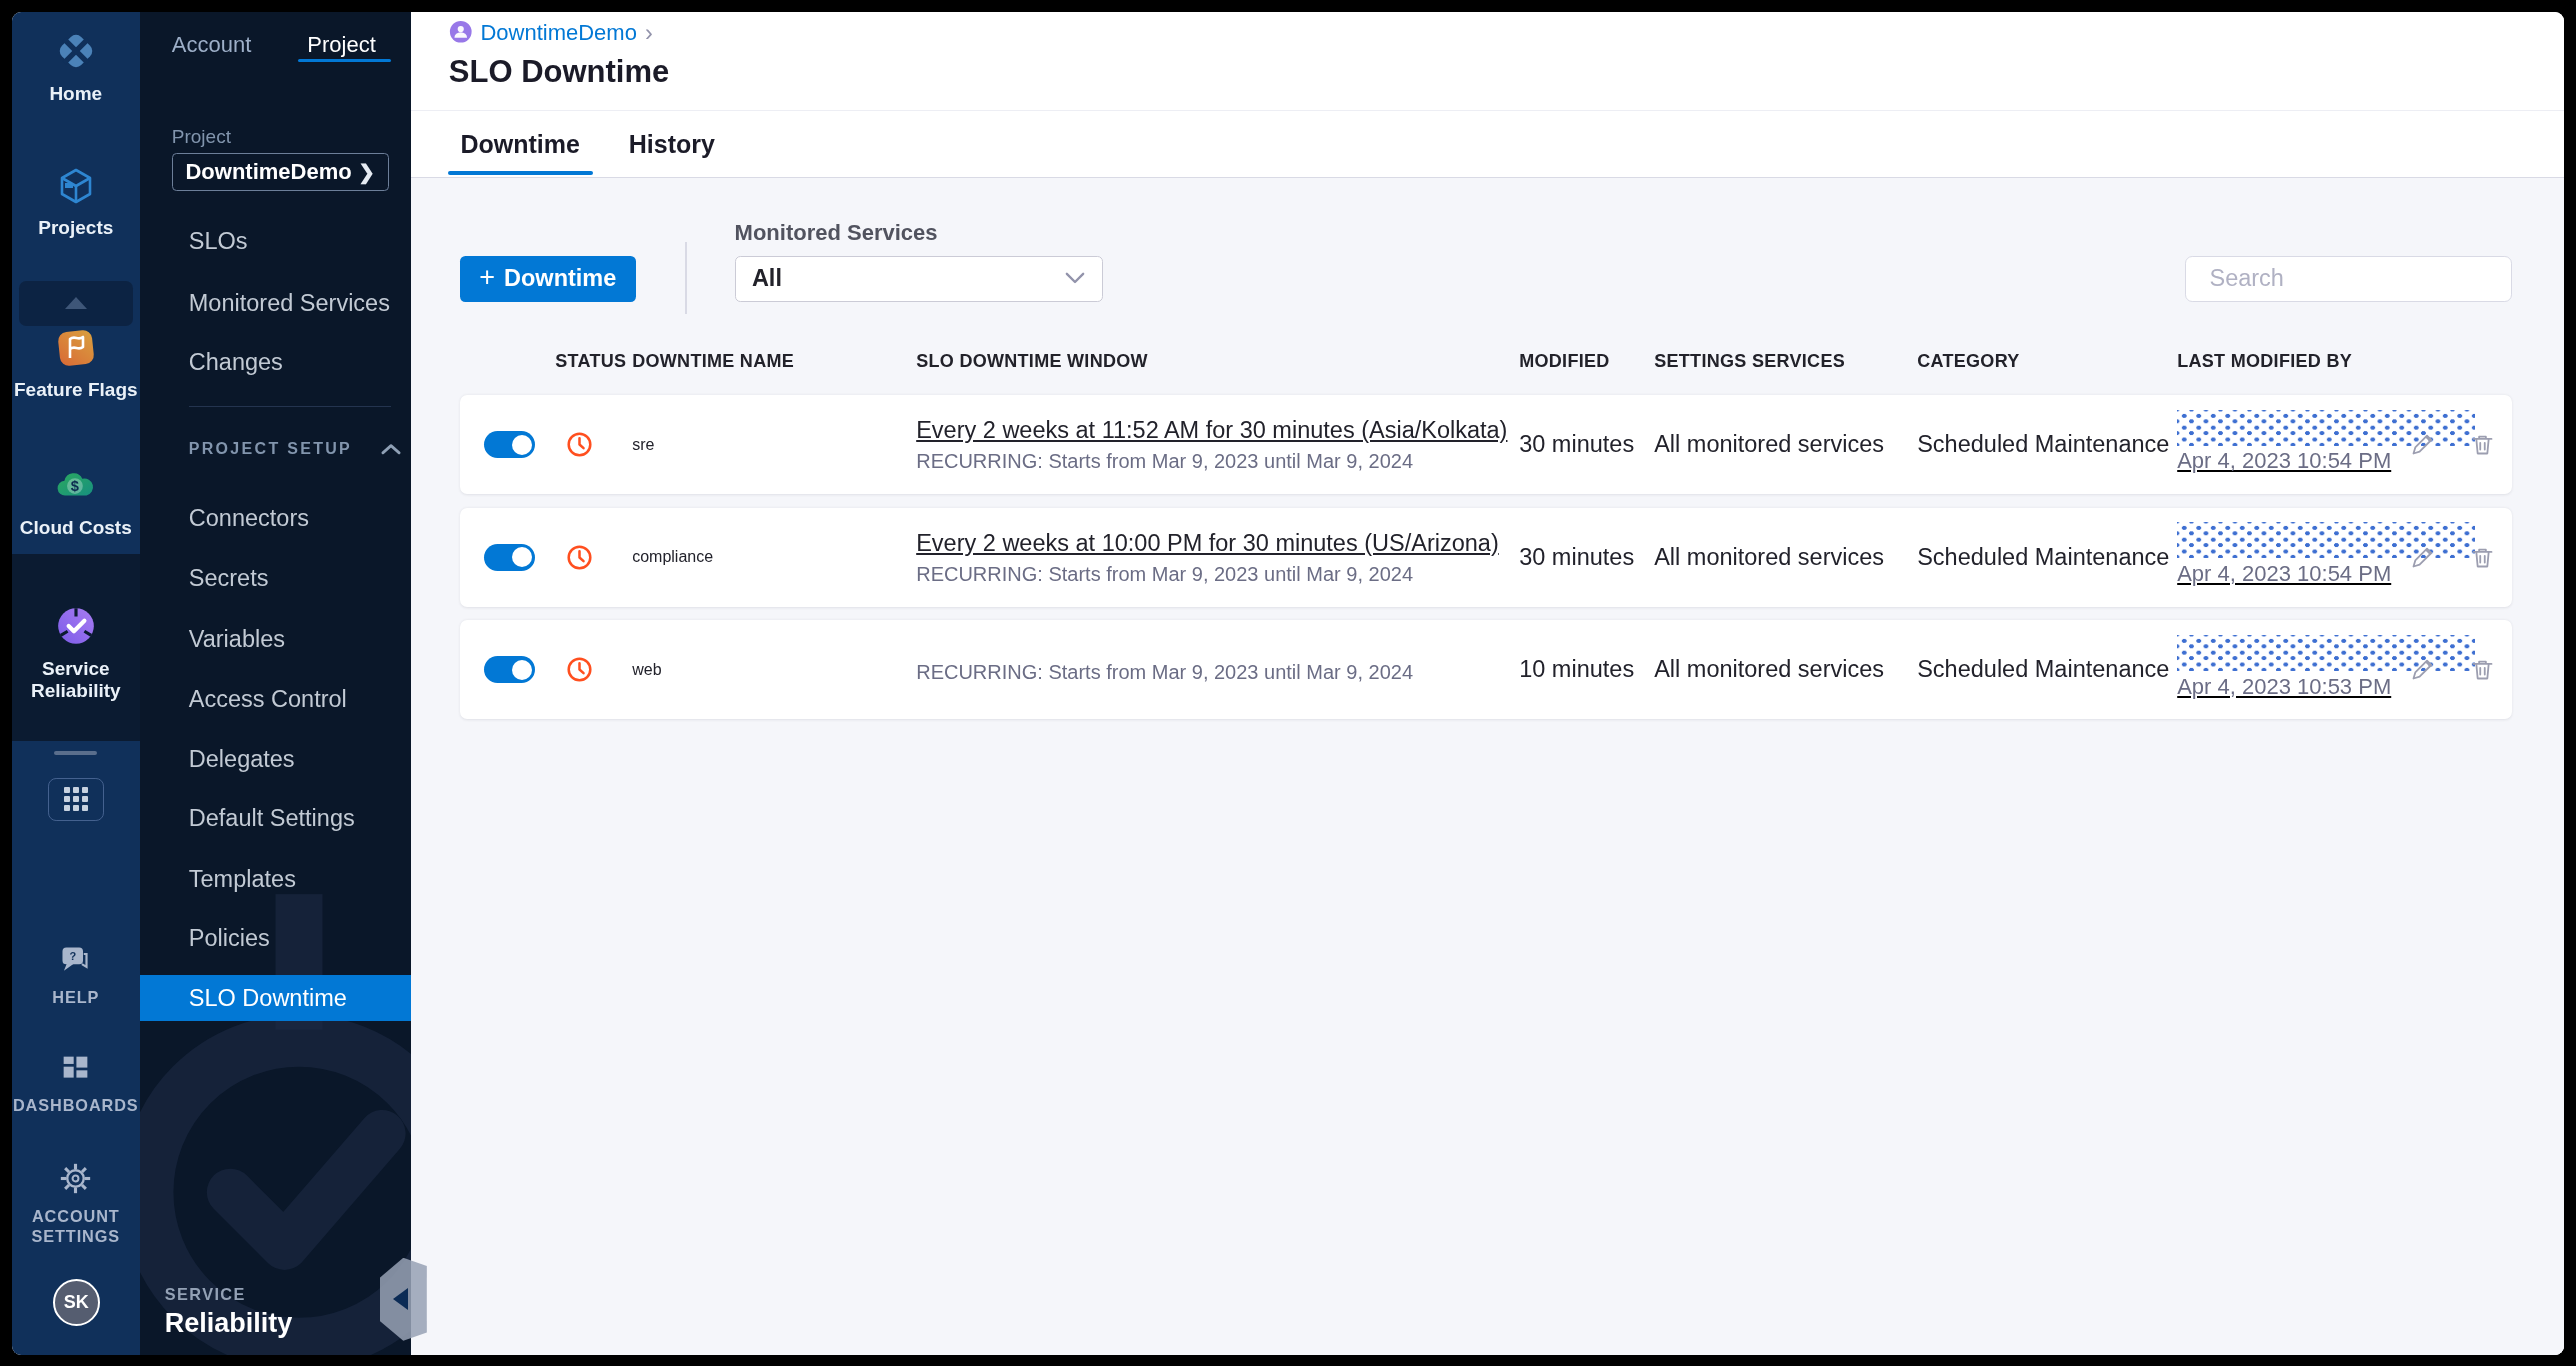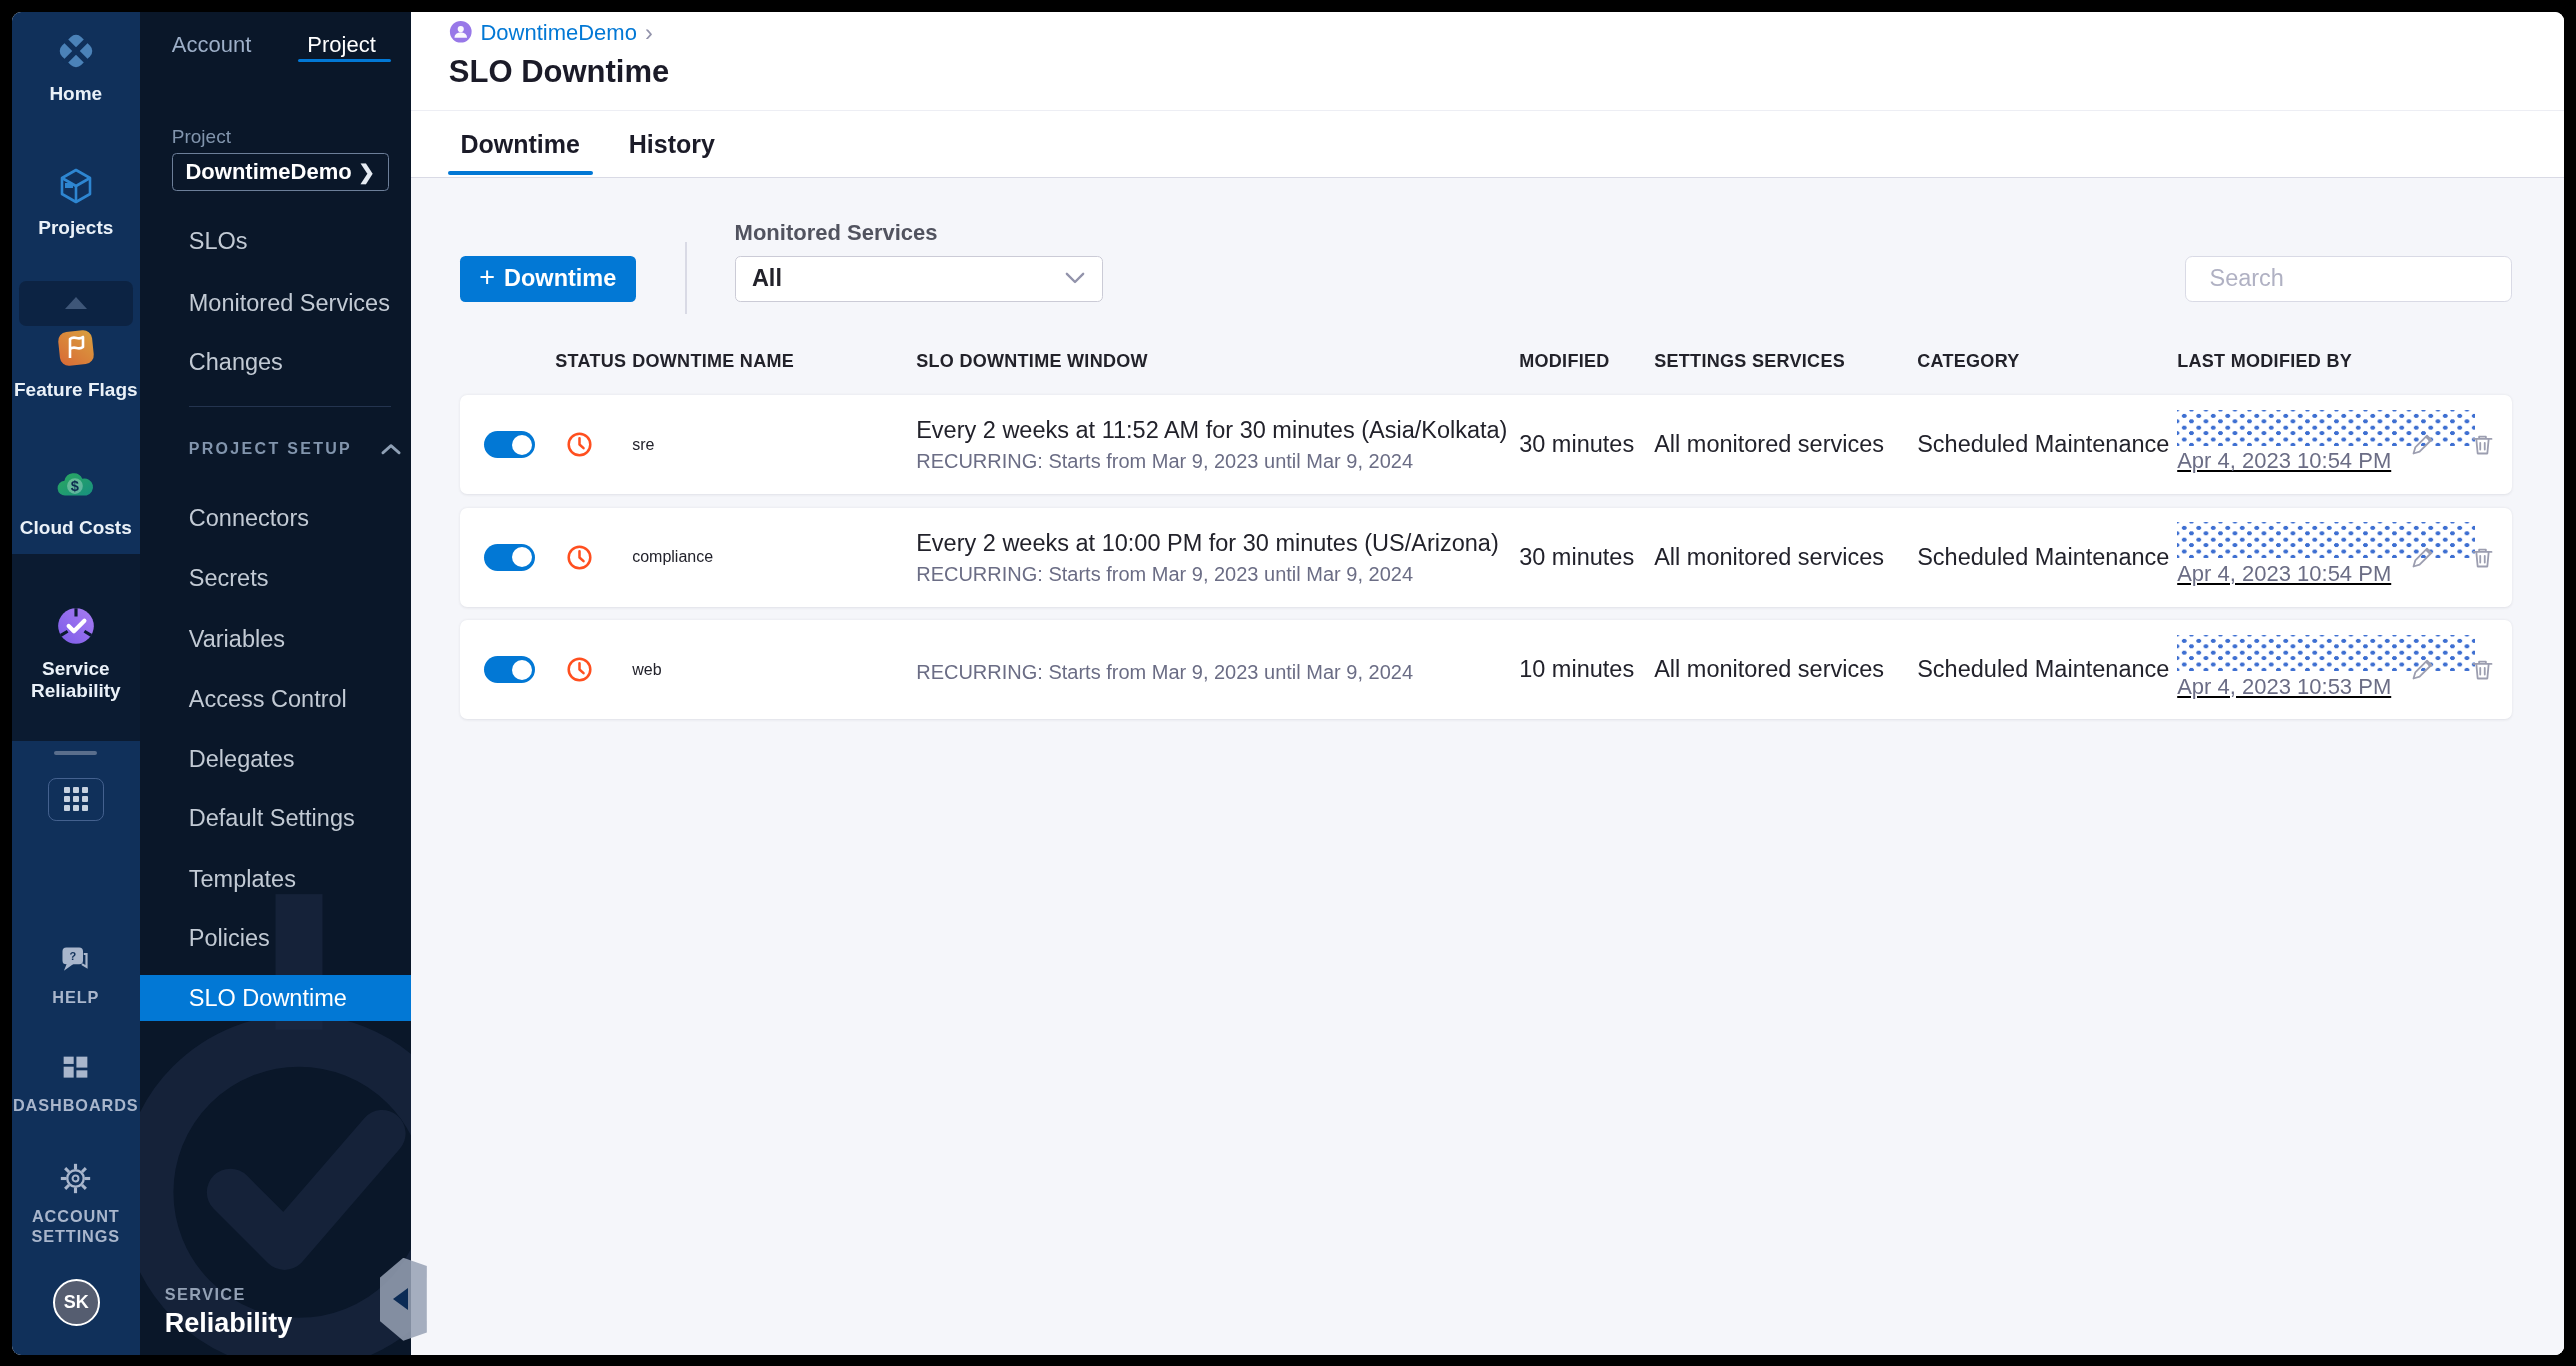--- a/index.html
+++ b/index.html
@@ -69,21 +69,21 @@
   .searchbox input::placeholder { color:#B0B1C3; }
 
   .tbl-head { margin-top:49px; margin-bottom:23.5px; display:grid; grid-template-columns:148px 284px 603px 135px 263px 260px 1fr; padding-left:24.4px; }
   .tbl-head span { font-size:18px; font-weight:700; color:#22222A; letter-spacing:0.3px; white-space:nowrap; }
   .tbl-head .c1 { padding-left:71px; }
   .row-card { position:relative; height:99px; background:#fff; border-radius:7.2px; box-shadow:0 0.9px 2.7px rgba(40,41,61,.10); margin-bottom:13.6px; display:grid; grid-template-columns:148px 284px 603px 135px 263px 260px 1fr; align-items:center; padding-left:24.4px; }
   .cell-status { display:flex; align-items:center; gap:31px; }
   .toggle { width:51px; height:27px; border-radius:14.5px; background:#0278D5; position:relative; cursor:pointer; }
   .toggle::after { content:""; position:absolute; right:3.6px; top:3.6px; width:20px; height:20px; border-radius:50%; background:#fff; }
   .dname { font-size:16px; color:#22222B; }
-  .win1 { font-size:23.5px; color:#22222B; line-height:29px; }
+  .win1 { font-size:23.5px; color:#22222B; line-height:29px;text-decoration:underline; }
   .win2 { font-size:20px; color:#6B6D85; margin-top:5.4px; }
   .plain { font-size:23.5px; color:#22222B; }
   .cell-mod { position:relative; align-self:stretch; padding-top:14.5px;text-decoration:underline; }
   .redacted { width:298px; height:36px;
     background-image:radial-gradient(#3E6FD1 2.4px, transparent 2.7px),radial-gradient(#3E6FD1 2.4px, transparent 2.7px);
     background-size:14.5px 11.8px; background-position:0 0,7.2px 5.4px; }
   .mod-date { font-size:22px; color:#6B6D85; margin-top:2.7px; }
   .row-icon { position:absolute; top:36px; cursor:pointer; }
   .row-icon.edit { right:76px; }
   .row-icon.del { right:16.3px; }

